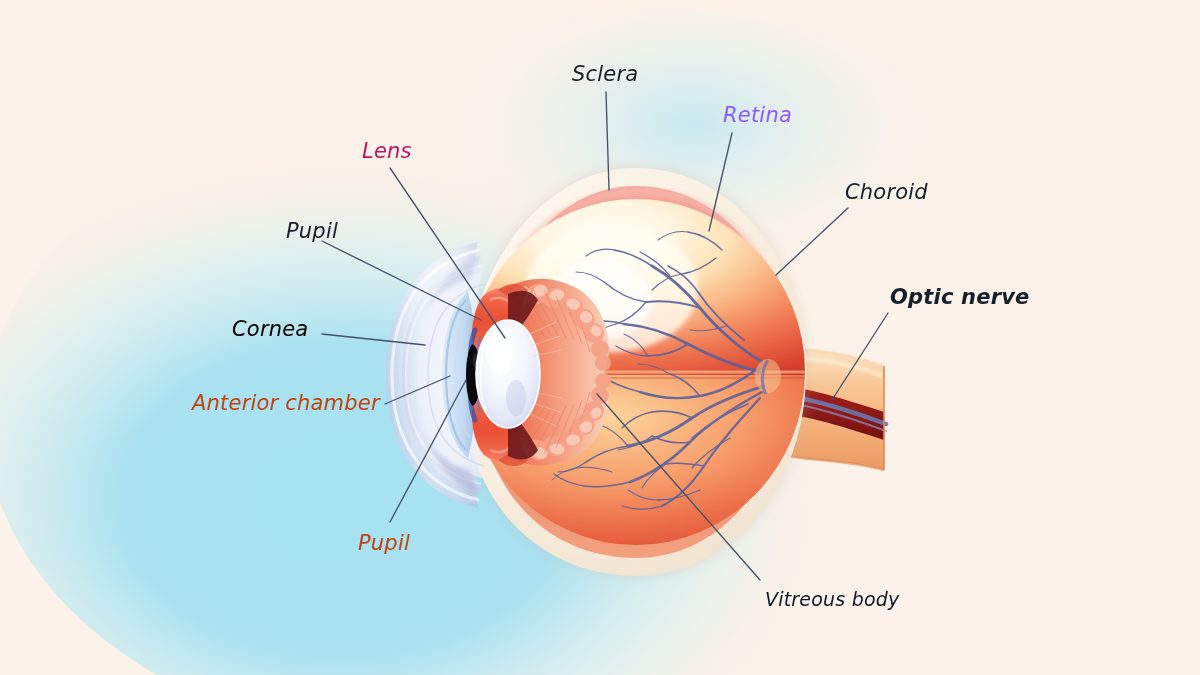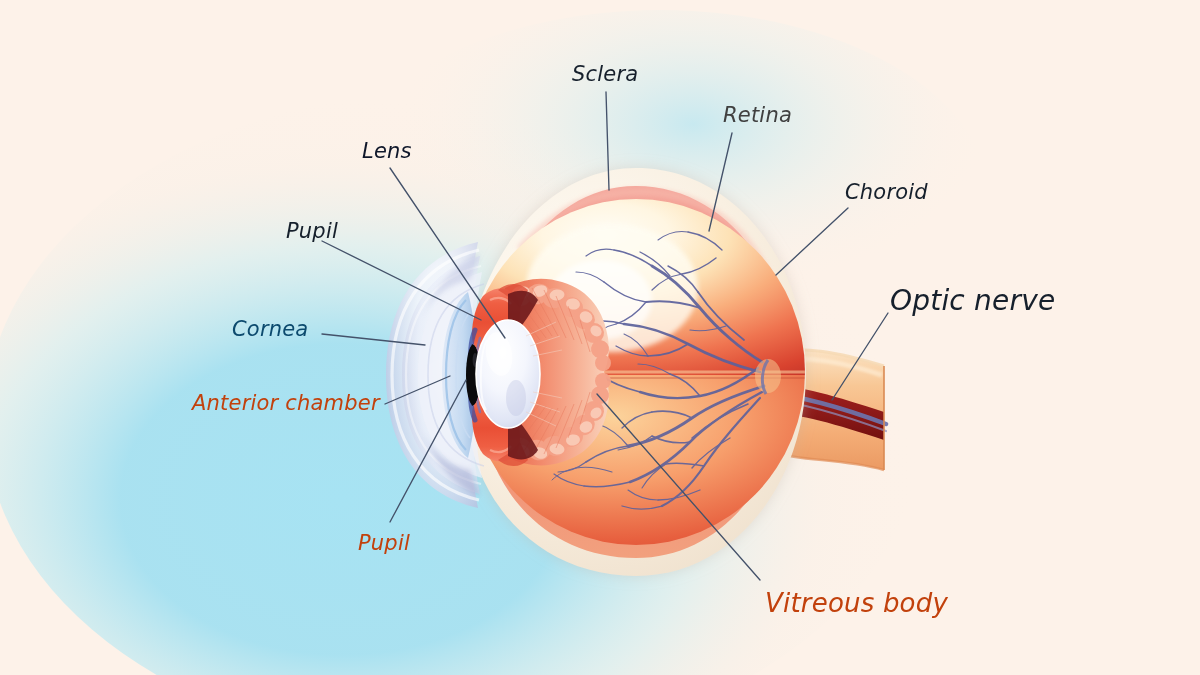--- a/index.html
+++ b/index.html
@@ -491,24 +491,24 @@
         <path d="M322,241 L481,320" stroke="#44526a"></path>
         <path d="M322,334 L425,345" stroke="#44526a"></path>
         <path d="M385,404 L450,376" stroke="#44526a"></path>
         <path d="M390,522 L466,380" stroke="#44526a"></path>
         <path d="M760,580 L597,394" stroke="#44526a"></path>
       </g>
   </svg>
 
   <div id="labels">
       <div class="lbl" style="left: 572px; top: 64px; color: rgb(22, 32, 44); font-size: 21px;">Sclera</div>
-      <div class="lbl" style="left: 723px; top: 105px; color: #404040; font-size: 21px;">Retina</div>
+      <div class="lbl" style="left: 723px; top: 105px; color: #8b5cf6; font-size: 21px;">Retina</div>
       <div class="lbl" style="left: 845px; top: 182px; color: rgb(22, 32, 44); font-size: 21px; text-align: center;">Choroid</div>
-      <div class="lbl" style="left: 890px; top: 287px; color: rgb(22, 32, 44); font-size: 28px;">Optic nerve</div>
-      <div class="lbl" style="left: 362px; top: 141px; color: #0f172a; font-size: 21px;">Lens</div>
+      <div class="lbl" style="left: 890px; top: 287px; color: rgb(22, 32, 44); font-size: 21px; font-weight: bold;">Optic nerve</div>
+      <div class="lbl" style="left: 362px; top: 141px; color: #be185d; font-size: 21px;">Lens</div>
       <div class="lbl" style="left: 286px; top: 221px; color: rgb(22, 32, 44); font-size: 21px;">Pupil</div>
-      <div class="lbl" style="left: 232px; top: 319px; color: #0c4a6e; font-size: 21px;">Cornea</div>
+      <div class="lbl" style="left: 232px; top: 319px; color: #000000; font-size: 21px;">Cornea</div>
       <div class="lbl" style="left: 192px; top: 393px; color: #c2410c; font-size: 21px;">Anterior chamber</div>
       <div class="lbl" style="left: 358px; top: 533px; color: #c2410c; font-size: 21px;">Pupil</div>
-      <div class="lbl" style="left: 765px; top: 590px; color: #c2410c; font-size: 26px;">Vitreous body</div>
+      <div class="lbl" style="left: 765px; top: 590px; color: #0f172a; font-size: 19px;">Vitreous body</div>
     </div>
 
 </div>
 
 </body></html>

